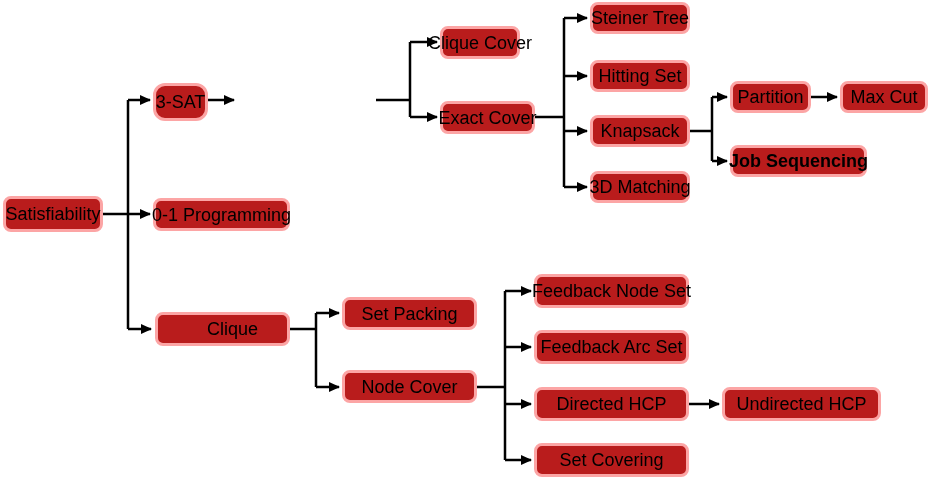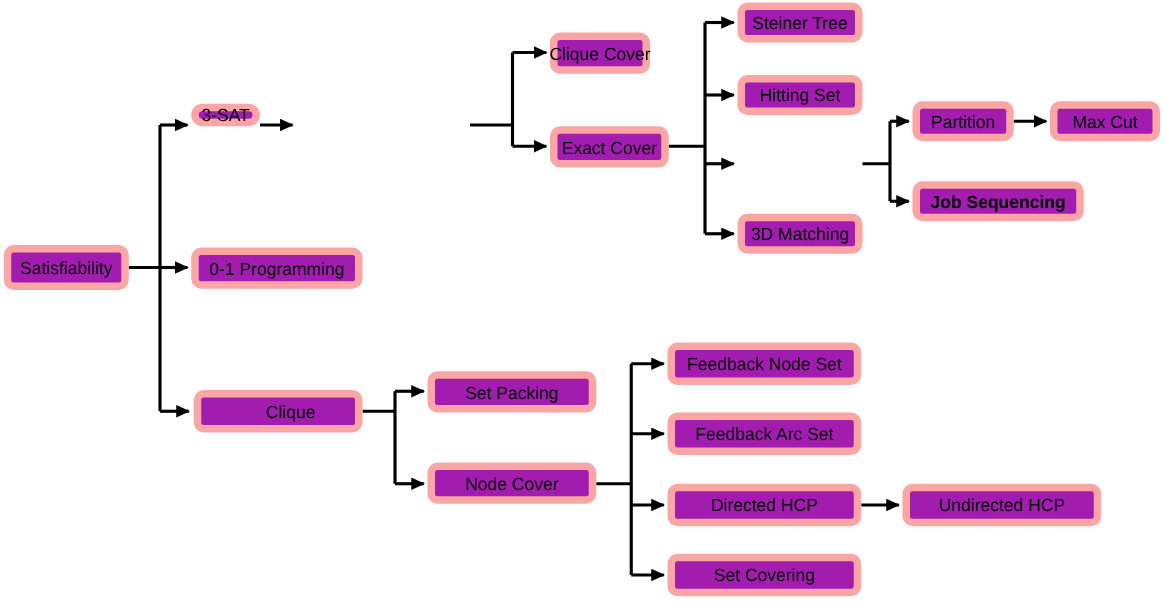--- a/index.html
+++ b/index.html
@@ -21,25 +21,25 @@
     top: 0;
     width: 935px;
     height: 488px;
   }
   .node {
     position: absolute;
     box-sizing: border-box;
     display: flex;
     align-items: center;
     justify-content: center;
-    background: #a21caf;
-    border: 6px solid #fca5a5;
+    background: #b91c1c;
+    border: 3px solid #fca5a5;
     border-radius: 8px;
     color: #000000;
-    font-size: 14px;
+    font-size: 18px;
     line-height: 1;
     white-space: nowrap;
     text-align: center;
   }
   .edge {
     stroke: #000000;
     stroke-width: 2.5;
     fill: none;
   }
 </style>
@@ -85,25 +85,26 @@
     <path class="edge" d="M477,387 H505 M505,291 V460"></path>
     <path class="edge" d="M505,291 H531" marker-end="url(#arrow)"></path>
     <path class="edge" d="M505,347 H531" marker-end="url(#arrow)"></path>
     <path class="edge" d="M505,404 H531" marker-end="url(#arrow)"></path>
     <path class="edge" d="M505,460 H531" marker-end="url(#arrow)"></path>
 
     <path class="edge" d="M689,404 H719" marker-end="url(#arrow)"></path>
   </svg>
 
   <div class="node" style="left:3px;   top:196px; width:100px; height:36px;">Satisfiability</div>
-  <div class="node" style="left:153px; top:83px;  width:55px;  height:18px;border-radius:12px;">3-SAT</div>
+  <div class="node" style="left:153px; top:83px;  width:55px;  height:38px;border-radius:12px;">3-SAT</div>
   <div class="node" style="left:440px; top:26px;  width:80px;  height:33px;">Clique Cover</div>
   <div class="node" style="left:440px; top:101px; width:95px;  height:33px;">Exact Cover</div>
   <div class="node" style="left:590px; top:2px;   width:100px; height:32px;">Steiner Tree</div>
   <div class="node" style="left:590px; top:60px;  width:100px; height:32px;">Hitting Set</div>
+  <div class="node" style="left:590px; top:115px; width:100px; height:32px;">Knapsack</div>
   <div class="node" style="left:590px; top:171px; width:100px; height:32px;">3D Matching</div>
   <div class="node" style="left:730px; top:81px;  width:81px;  height:32px;">Partition</div>
   <div class="node" style="left:840px; top:81px;  width:88px;  height:32px;">Max Cut</div>
   <div class="node" style="left:730px; top:145px; width:137px; height:32px;font-weight:bold;">Job Sequencing</div>
   <div class="node" style="left:153px; top:198px; width:137px; height:33px;">0-1 Programming</div>
   <div class="node" style="left:155px; top:312px; width:135px; height:34px;padding-left:20px;">Clique</div>
   <div class="node" style="left:342px; top:297px; width:135px; height:33px;">Set Packing</div>
   <div class="node" style="left:342px; top:370px; width:135px; height:33px;">Node Cover</div>
   <div class="node" style="left:534px; top:274px; width:155px; height:34px;">Feedback Node Set</div>
   <div class="node" style="left:534px; top:330px; width:155px; height:34px;text-align:center;">Feedback Arc Set</div>

